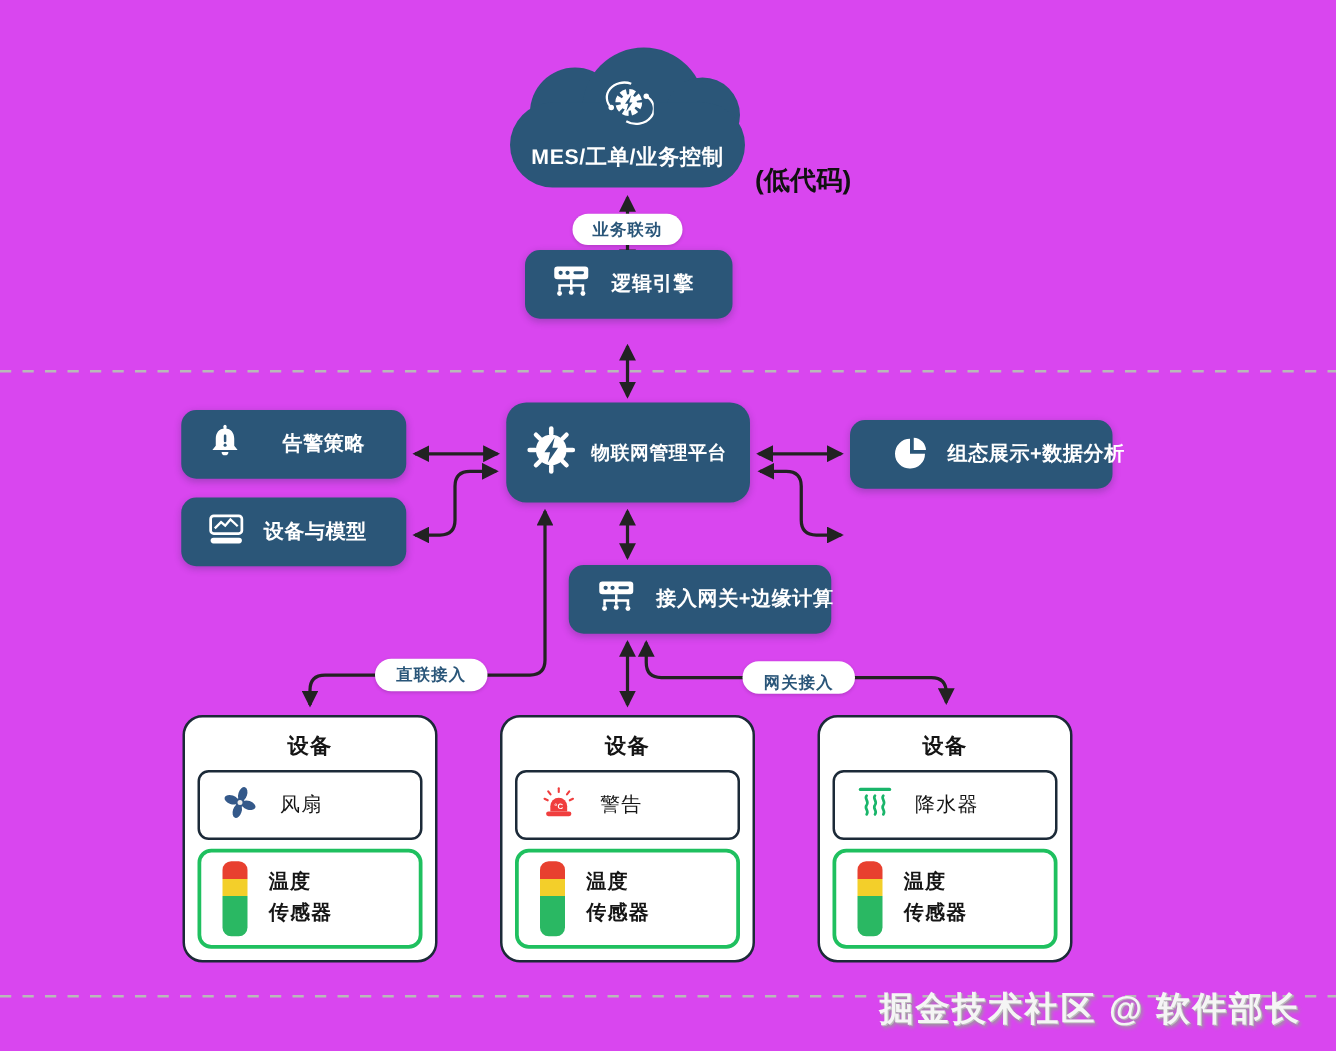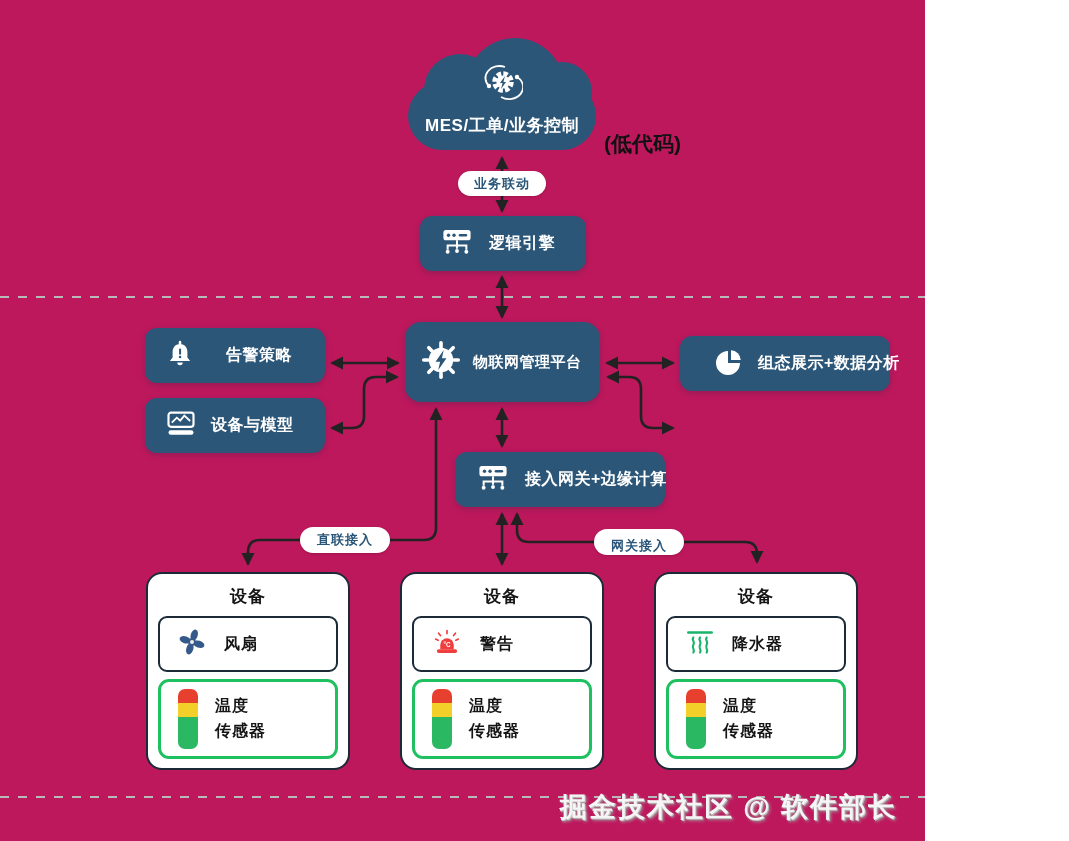--- a/index.html
+++ b/index.html
@@ -1,17 +1,17 @@
 <!DOCTYPE html>
 <html><head>
 <meta charset="utf-8">
 <style>
   html,body{margin:0;padding:0;}
   body{font-family:"Liberation Sans","DejaVu Sans",sans-serif;}
-  .canvas{position:relative;width:925px;height:841px;background:#be185d;overflow:hidden;}
+  .canvas{position:relative;width:1069px;height:841px;background:#d946ef;overflow:hidden;}
   .layer-svg{position:absolute;left:0;top:0;z-index:1;}
   
   .cloud{position:absolute;left:408px;top:38px;width:188px;height:114px;z-index:2;}
   .cloud .c{position:absolute;background:#2b5678;border-radius:50%;}
   .cloud .base{position:absolute;left:0;top:44px;width:188px;height:68px;background:#2b5678;border-radius:36px;}
   .cloud .lobe1{left:16px;top:16px;width:72px;height:72px;}
   .cloud .lobe2{left:58px;top:0;width:98px;height:98px;}
   .cloud .lobe3{left:124px;top:24px;width:60px;height:60px;}
   .cloud .cicon{position:absolute;left:50%;top:24px;transform:translateX(-50%);z-index:2;}
   .cloud .clabel{position:absolute;left:0;top:76px;width:100%;text-align:center;color:#fff;font-size:17px;font-weight:bold;z-index:2;letter-spacing:.5px;}
@@ -22,21 +22,21 @@
   .node.platform{border-radius:16px;}
   .node.platform .nlabel{font-size:15px;}
   
   .pill{position:absolute;background:#fff;border-radius:13px;display:flex;align-items:center;justify-content:center;color:#2a5679;font-size:13px;font-weight:bold;z-index:3;box-shadow:0 1px 3px rgba(0,0,0,.18);letter-spacing:1px;}
   
   .devbox{position:absolute;width:204px;height:198px;background:#fff;border:2.5px solid #1c2a38;border-radius:16px;box-sizing:border-box;z-index:2;}
   .devtitle{text-align:center;font-size:17px;font-weight:bold;color:#151515;margin-top:11px;letter-spacing:1px;}
   .subbox{position:absolute;left:10px;right:10px;background:#fff;border:2px solid #1c2a38;border-radius:9px;display:flex;align-items:center;gap:17px;padding-left:17px;box-sizing:border-box;}
   .subbox.component{top:42px;height:56px;}
   .subbox.sensor{top:105px;height:80px;border:3px solid #1fc05f;border-radius:11px;}
-  .sublabel{font-size:16px;font-weight:bold;color:#151515;letter-spacing:1px;}
+  .sublabel{font-size:16px;font-weight:normal;color:#151515;letter-spacing:1px;}
   .sensor-label{font-size:16px;font-weight:bold;color:#151515;line-height:1.55;letter-spacing:1px;}
   .lightbar{width:20px;height:60px;border-radius:7px;background:linear-gradient(to bottom,#e8402f 0 24%,#f3cf2a 24% 46%,#2ab863 46% 100%);}
   
   .watermark{position:absolute;right:28px;top:789px;font-size:27px;font-weight:bold;color:#f5f5f5;letter-spacing:2px;z-index:4;text-shadow:1px 1px 0 #bdbdbd,2px 2px 3px #9a9a9a;}
 </style>
 </head>
 <body>
 
 <div class="canvas">
 
@@ -80,21 +80,21 @@
       </svg>
     </span>
     <span class="clabel">MES/工单/业务控制</span>
   </div>
   <span class="sidenote">(低代码)</span>
 
   <div class="pill" style="left:458px;top:171px;width:88px;height:25px;">
     <span>业务联动</span>
   </div>
 
-  <div class="node" style="left:420px;top:216px;width:166px;height:55px;padding-left:20px;">
+  <div class="node" style="left:420px;top:200px;width:166px;height:55px;padding-left:20px;">
     <span>
       <svg width="34" height="30" viewBox="0 0 40 34">
         <rect x="4" y="3" width="32" height="12" rx="3" fill="#fff"></rect>
         <circle cx="10" cy="9" r="2" fill="#2b5678"></circle>
         <circle cx="16.5" cy="9" r="2" fill="#2b5678"></circle>
         <rect x="22" y="7.6" width="10" height="2.8" rx="1.4" fill="#2b5678"></rect>
         <path d="M20 15 V21 M20 21 H9 V26 M20 21 H31 V26 M20 21 V25" stroke="#fff" stroke-width="2.4" fill="none"></path>
         <circle cx="9" cy="28.5" r="2.3" fill="#fff"></circle>
         <circle cx="20" cy="27.5" r="2.3" fill="#fff"></circle>
         <circle cx="31" cy="28.5" r="2.3" fill="#fff"></circle>

